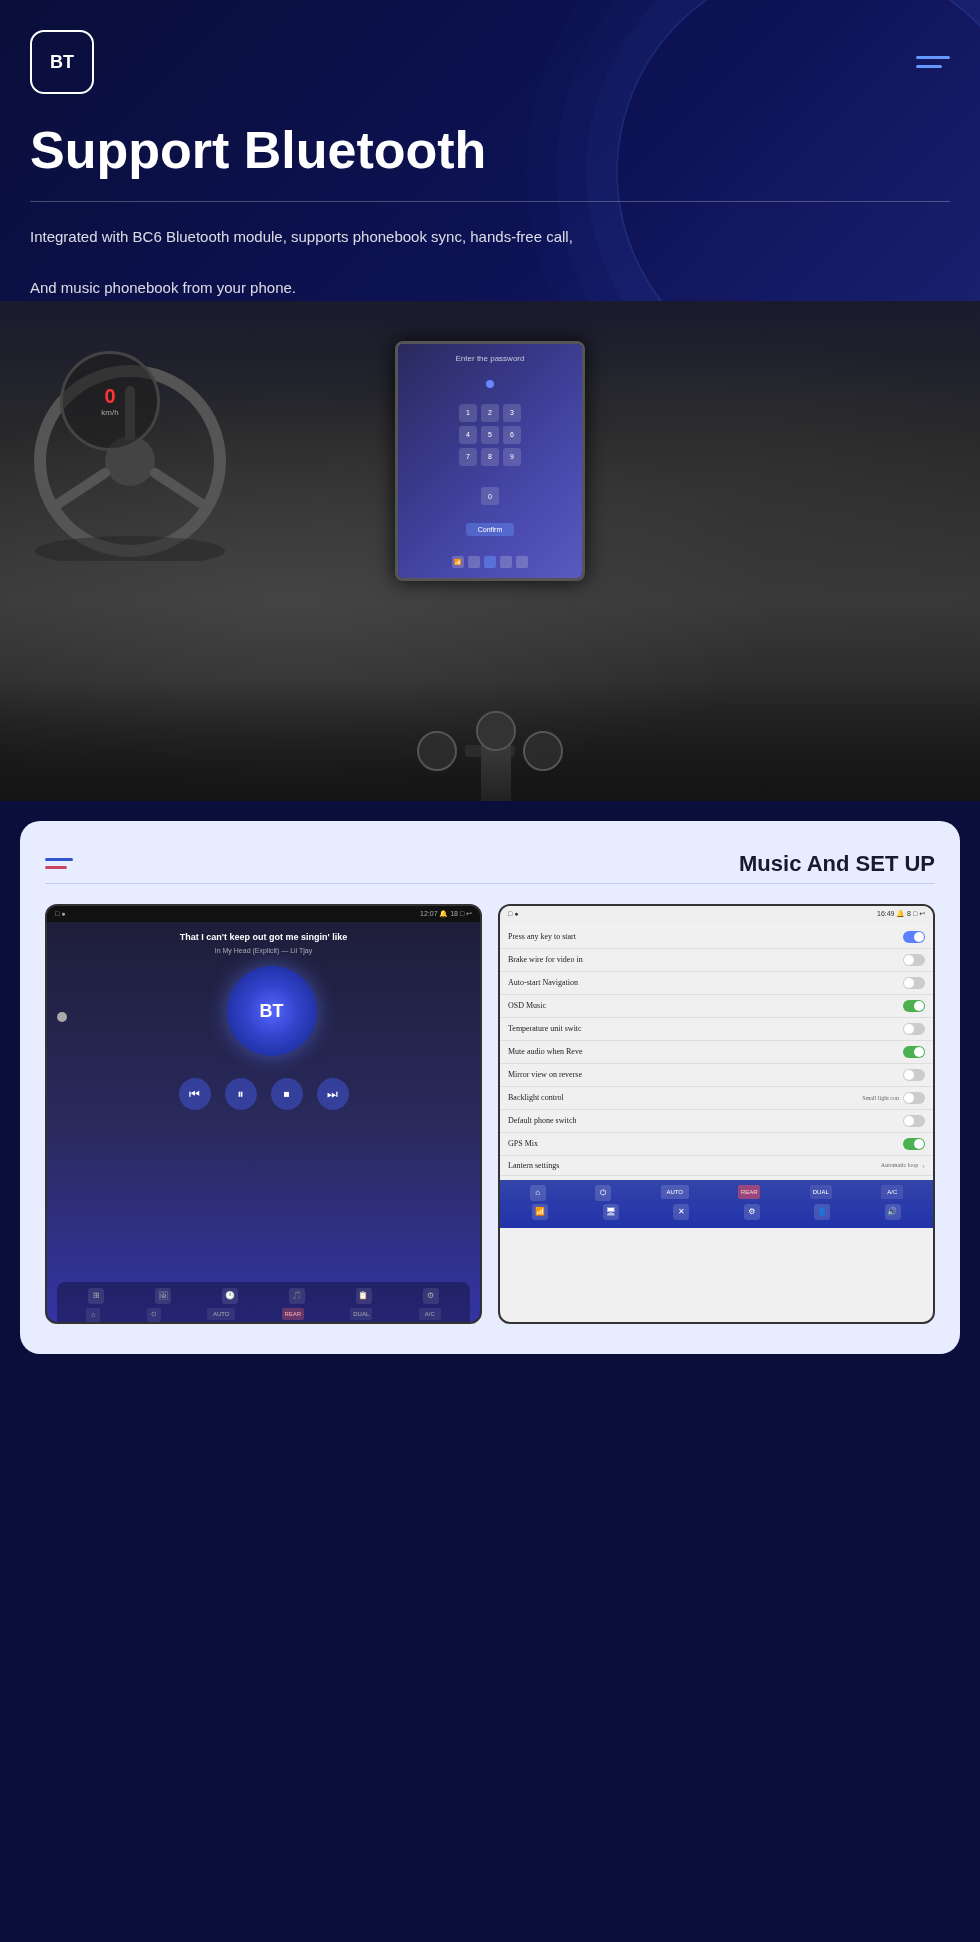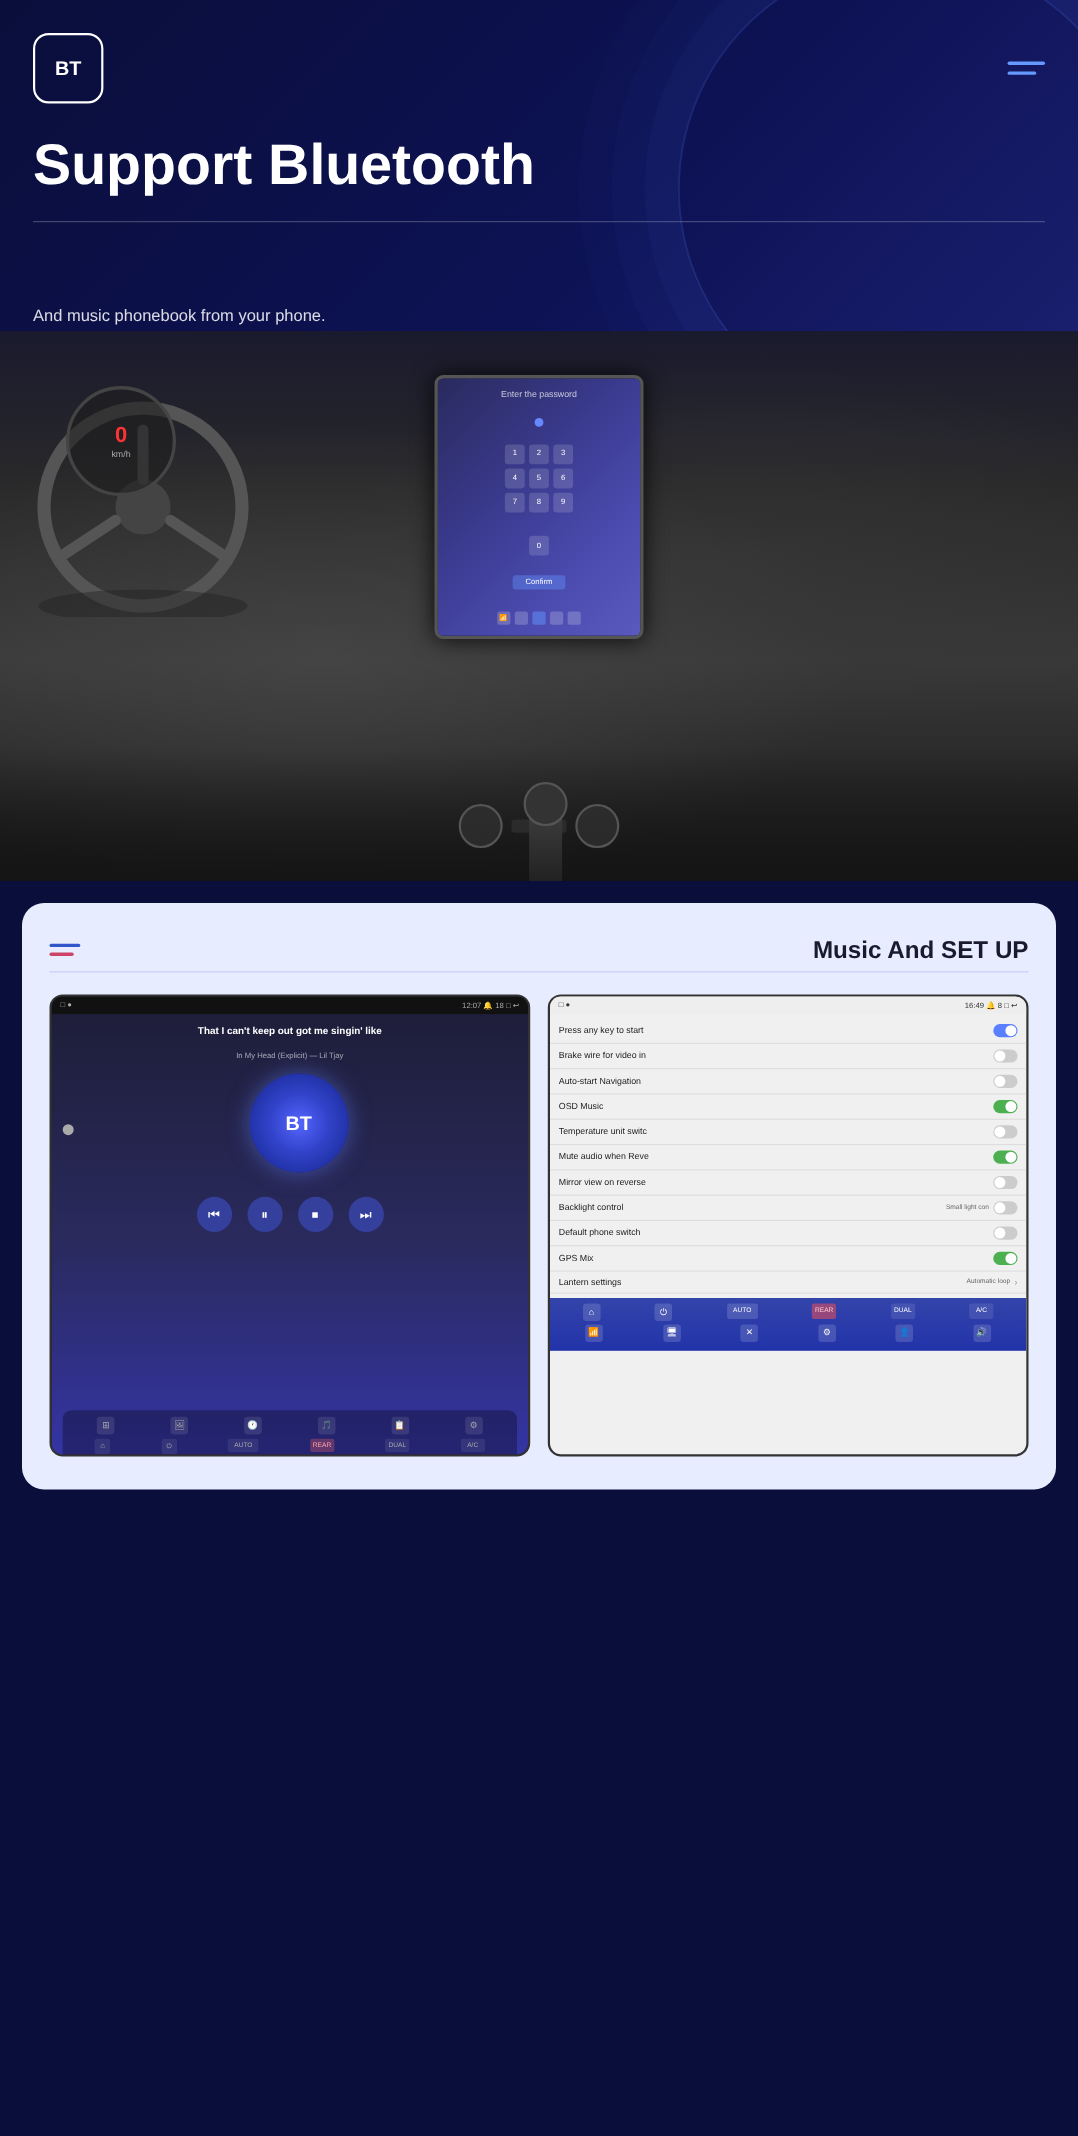--- a/index.html
+++ b/index.html
@@ -261,21 +261,21 @@
       height: 100%;
       padding: 10px;
       display: flex;
       flex-direction: column;
     }
 
     .song-title {
       font-size: 9px;
       color: #fff;
       text-align: center;
-      margin-bottom: 14px;
+      margin-bottom: 4px;
       font-weight: 600;
       line-height: 1.3;
     }
 
     .song-artist {
       font-size: 7px;
       color: rgba(255,255,255,0.6);
       text-align: center;
       margin-bottom: 12px;
     }
@@ -326,20 +326,21 @@
     .settings-list {
       padding: 4px 0;
     }
 
     .settings-row {
       display: flex;
       align-items: center;
       justify-content: flex-start;
       padding: 5px 8px;
       border-bottom: 0.5px solid #ddd;
+      font-family: Liberation Serif, serif;
     }
 
     .settings-label {
       font-size: 8px;
       color: #222;
       flex: 1;
     }
 
     .toggle {
       width: 22px;
@@ -420,21 +421,21 @@
       <span></span>
       <span></span>
     </div>
   </div>
 
   <h1 class="main-title">Support Bluetooth</h1>
 
   <div class="divider"></div>
 
   <p class="description">
-    <br><br>
+    <span>Integrated with BC6 Bluetooth module, supports phonebook sync, hands-free call,</span><br><br>
     <span>And music phonebook from your phone.</span>
   </p>
 </div>
 
 <div class="car-section">
   <div class="car-interior">
 
     <div class="steering-wheel">
       <svg viewBox="0 0 200 200" xmlns="http://www.w3.org/2000/svg">
 

